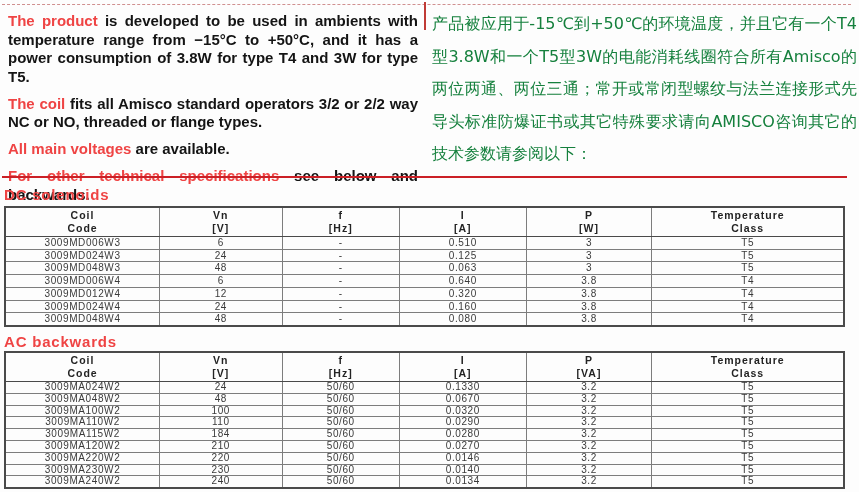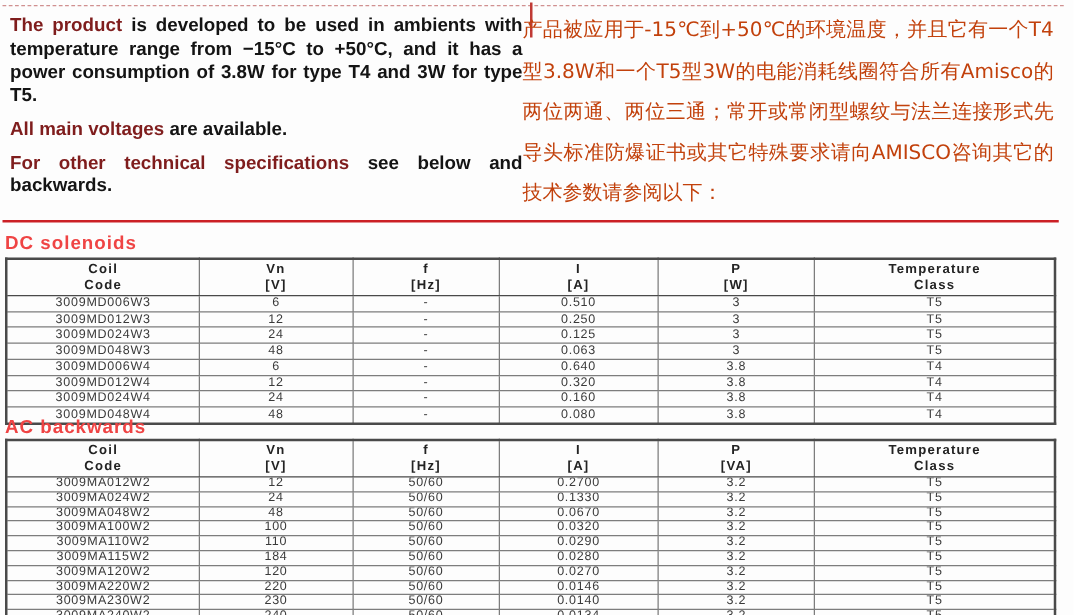--- a/index.html
+++ b/index.html
@@ -25,26 +25,26 @@
     background: #cb2026;
   }
 
   
   .intro-en {
     position: absolute; left: 8px; top: 12px; width: 410px;
     color: #141414; font-weight: 700; font-size: 15px; line-height: 18.5px;
     text-align: justify;
   }
   .intro-en p { margin: 0 0 8.5px 0; }
-  .intro-en .lead { color: #7f1d1d; }
+  .intro-en .lead { color: #ef4444; }
 
   
   .intro-zh {
-    position: absolute; left: 418px; top: 8px; width: 425px;
-    color: #c2410c; font-size: 16px; line-height: 32.5px;
+    position: absolute; left: 432px; top: 8px; width: 425px;
+    color: #15803d; font-size: 16px; line-height: 32.5px;
     font-family: "DejaVu Sans", "Liberation Sans", sans-serif;
     text-align: justify;
   }
 
   
   .section-title {
     position: absolute; left: 4px;
     font-size: 15px; font-weight: 700; color: #ef4444; letter-spacing: 0.8px;
   }
   .section-title.dc { top: 186px; }
@@ -84,20 +84,23 @@
 <body>
 
 <div class="page">
 
   <div class="top-dashed-rule"></div>
   <div class="column-divider-mark"></div>
 
   <div class="intro-en">
     <p>
       <span class="lead">The product</span><span> is developed to be used in ambients with temperature range from −15°C to +50°C, and it has a power consumption of 3.8W for type T4 and 3W for type T5.</span>
+    </p>
+    <p>
+      <span class="lead">The coil</span><span> fits all Amisco standard operators 3/2 or 2/2 way NC or NO, threaded or flange types.</span>
     </p>
     <p>
       <span class="lead">All main voltages</span><span> are available.</span>
     </p>
     <p>
       <span class="lead">For other technical specifications</span><span> see below and backwards.</span>
     </p>
   </div>
 
   <div class="intro-zh">产品被应用于-15℃到+50℃的环境温度，并且它有一个T4型3.8W和一个T5型3W的电能消耗线圈符合所有Amisco的两位两通、两位三通；常开或常闭型螺纹与法兰连接形式先导头标准防爆证书或其它特殊要求请向AMISCO咨询其它的技术参数请参阅以下：</div>
@@ -125,28 +128,20 @@
       <tbody>
         <tr>
           <td>3009MD006W3</td>
           <td>6</td>
           <td>-</td>
           <td>0.510</td>
           <td>3</td>
           <td>T5</td>
         </tr>
         <tr>
-          <td>3009MD012W3</td>
-          <td>12</td>
-          <td>-</td>
-          <td>0.250</td>
-          <td>3</td>
-          <td>T5</td>
-        </tr>
-        <tr>
           <td>3009MD024W3</td>
           <td>24</td>
           <td>-</td>
           <td>0.125</td>
           <td>3</td>
           <td>T5</td>
         </tr>
         <tr>
           <td>3009MD048W3</td>
           <td>48</td>
@@ -203,28 +198,20 @@
           <th>I
 [A]</th>
           <th>P
 [VA]</th>
           <th>Temperature
 Class</th>
         </tr>
       </thead>
       <tbody>
         <tr>
-          <td>3009MA012W2</td>
-          <td>12</td>
-          <td>50/60</td>
-          <td>0.2700</td>
-          <td>3.2</td>
-          <td>T5</td>
-        </tr>
-        <tr>
           <td>3009MA024W2</td>
           <td>24</td>
           <td>50/60</td>
           <td>0.1330</td>
           <td>3.2</td>
           <td>T5</td>
         </tr>
         <tr>
           <td>3009MA048W2</td>
           <td>48</td>
@@ -252,21 +239,21 @@
         <tr>
           <td>3009MA115W2</td>
           <td>184</td>
           <td>50/60</td>
           <td>0.0280</td>
           <td>3.2</td>
           <td>T5</td>
         </tr>
         <tr>
           <td>3009MA120W2</td>
-          <td>120</td>
+          <td>210</td>
           <td>50/60</td>
           <td>0.0270</td>
           <td>3.2</td>
           <td>T5</td>
         </tr>
         <tr>
           <td>3009MA220W2</td>
           <td>220</td>
           <td>50/60</td>
           <td>0.0146</td>

